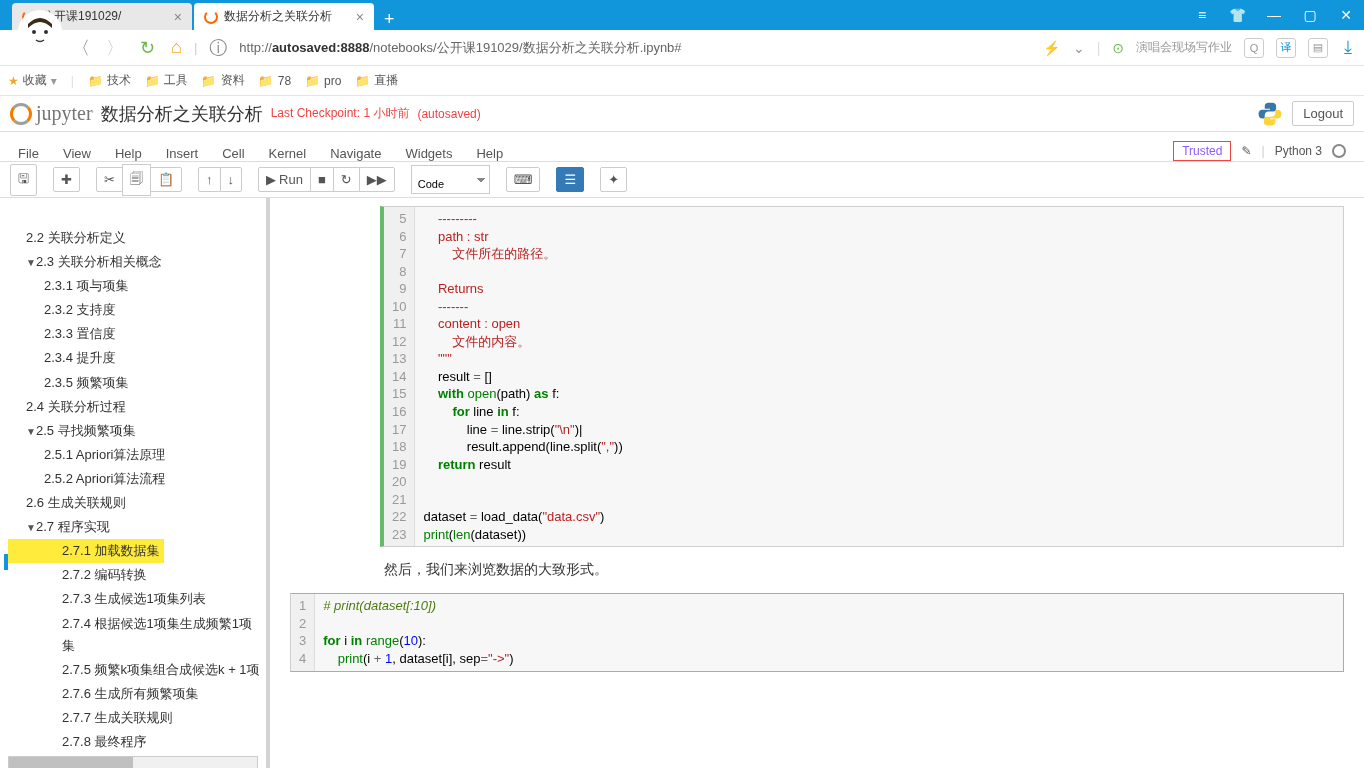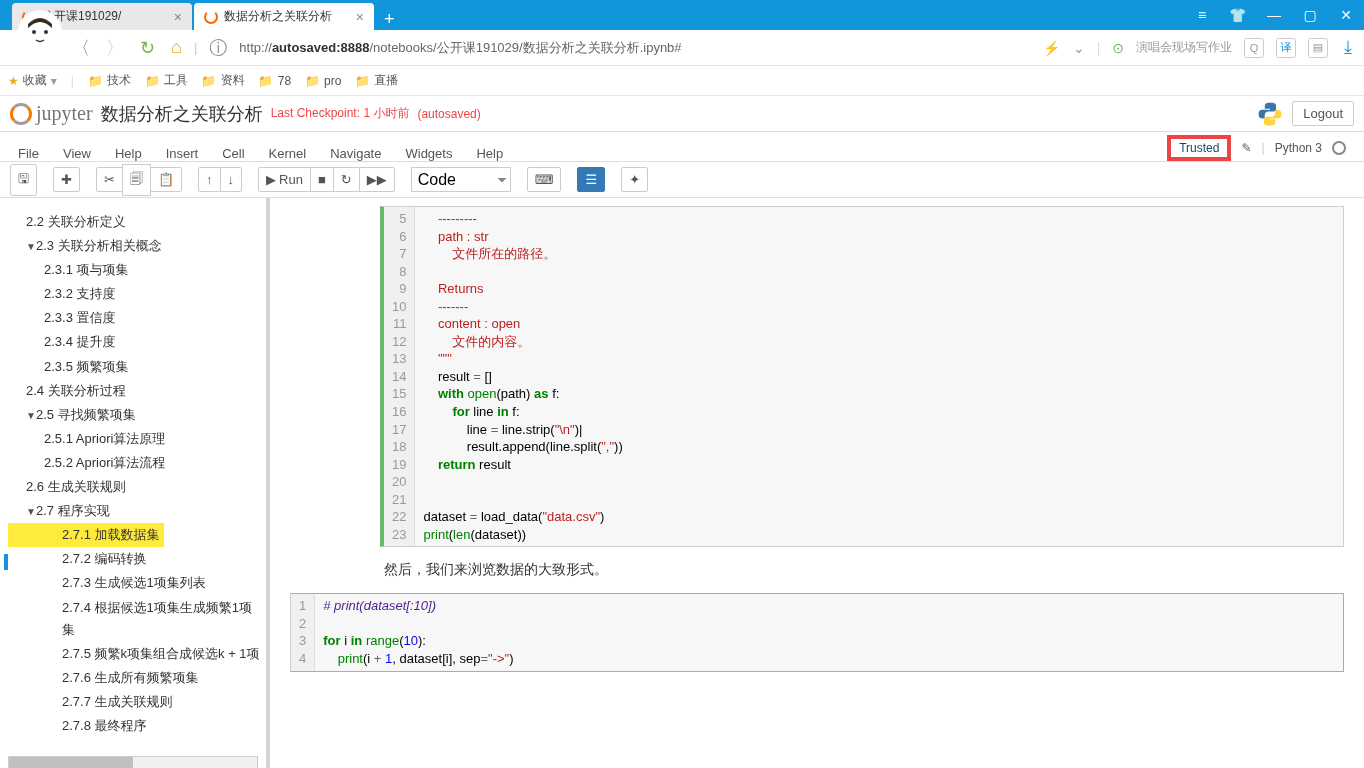--- a/index.html
+++ b/index.html
@@ -28,35 +28,35 @@
 .jupyter-hdr{height:36px;display:flex;align-items:center;padding:0 10px;gap:8px;border-bottom:1px solid #ddd}
 .jup-logo{display:flex;align-items:center;gap:4px}
 .jup-circ{width:22px;height:22px;border:3px solid #f57c00;border-radius:50%;border-top-color:#9e9e9e;border-bottom-color:#9e9e9e}
 .jup-text{color:#757575;font-size:20px;font-family:Liberation Serif, serif}
 .nb-title{font-size:18px;color:#333}
 .checkpoint{color:#ef4444;font-size:12px}
 .py-logo{margin-left:auto;width:28px;height:28px}
 .logout-btn{border:1px solid #ccc;padding:4px 10px;font-size:13px;color:#555;border-radius:2px;background:#fff}
 .menubar{height:30px;display:flex;align-items:flex-end;padding:0 18px;gap:24px;border-bottom:1px solid #ddd;font-size:13px;color:#555}
 .menu-right{margin-left:auto;display:flex;align-items:center;gap:10px;font-size:12px}
-.trusted{border:4px solid #ef4444;padding:2px 8px;color:#0c4a6e}
+.trusted{border:1px solid #ef4444;padding:2px 8px;color:#8b5cf6}
 .kernel-ind{width:14px;height:14px;border:2px solid #888;border-radius:50%}
 .toolbar{height:36px;display:flex;align-items:center;padding:0 10px;gap:4px;border-bottom:1px solid #ddd}
 .tbtn{border:1px solid #ccc;padding:4px 7px;background:#fff;color:#555;font-size:13px;display:flex;align-items:center;gap:3px;border-radius:2px}
 .tbtn.grp-r{border-radius:0 2px 2px 0;margin-left:-5px}
 .tbtn.grp-l{border-radius:2px 0 0 2px}
 .tbtn.grp-m{border-radius:0;margin-left:-5px}
 .tgap{width:8px}
-.tsel{border:1px solid #ccc;padding:3px 24px 3px 6px;font-size:16px;background:#fff;appearance:none;background-image:linear-gradient(45deg,transparent 50%,#888 50%),linear-gradient(-45deg,transparent 50%,#888 50%);background-position:right 8px center,right 4px center;background-size:4px 4px;background-repeat:no-repeat;width:100px}
+.tsel{border:1px solid #ccc;padding:12px 24px 3px 6px;font-size:11px;background:#fff;appearance:none;background-image:linear-gradient(45deg,transparent 50%,#888 50%),linear-gradient(-45deg,transparent 50%,#888 50%);background-position:right 8px center,right 4px center;background-size:4px 4px;background-repeat:no-repeat;width:79px}
 .tbtn.active{background:#337ab7;color:#fff;border-color:#337ab7}
 .main{display:flex;height:580px}
 .toc{width:270px;border-right:4px solid #d4d4d4;padding:8px 4px 8px 8px;overflow:hidden;position:relative}
 .toc-hdr{font-size:18px;font-weight:700;display:flex;align-items:center;gap:6px;padding:4px}
 .toc-hdr .icn{font-size:13px;color:#555}
-.toc-list{font-size:13px;line-height:1.7;margin-top:4px}
+.toc-list{font-size:13px;line-height:1.7;margin-top:20px}
 .toc-item{padding:1px 0;color:#333}
 .toc-item.l1{padding-left:18px}
 .toc-item.l2{padding-left:36px}
 .toc-item.l3{padding-left:54px}
 .toc-item.sel{background:#ffeb3b;display:inline-block;padding-right:4px}
 .toc-item .arrow{color:#555;font-size:10px;display:inline-block;width:10px}
 .toc-scroll{position:absolute;bottom:8px;left:8px;right:8px;height:14px;background:#f0f0f0;border:1px solid #ccc}
 .toc-scroll .thumb{width:50%;height:100%;background:#c0c0c0}
 .blue-mark{position:absolute;left:4px;top:356px;width:4px;height:16px;background:#1296db}
 .nb-area{flex:1;overflow:auto;background:#fff;padding:0 20px}
@@ -67,21 +67,21 @@
 .code-cell.focus{border:1px solid #ababab}
 .md-cell{padding:6px 4px;font-size:14px;color:#333}
 .codemirror{display:flex;font-family:monospace;font-size:13px}
 .gutter{background:#f0f0f0;color:#999;text-align:right;padding:3px 8px;border-right:1px solid #ddd;line-height:1.35}
 .codearea{padding:3px 8px;line-height:1.35;white-space:pre}
 .c-k{color:#008000;font-weight:700}
 .c-s{color:#BA2121}
 .c-n{color:#0000FF}
 .c-b{color:#008000}
 .c-p{color:#666}
-.c-c{color:#4c1d95;font-style:italic}
+.c-c{color:#4d7c0f;font-style:italic}
 .c-d{color:#BA2121}
 </style>
 </head>
 <body>
 
 <div class="titlebar">
   <div class="tabs">
     <div class="tab inactive">
       <span class="tab-icon"></span>
       <span>公开课191029/</span>

